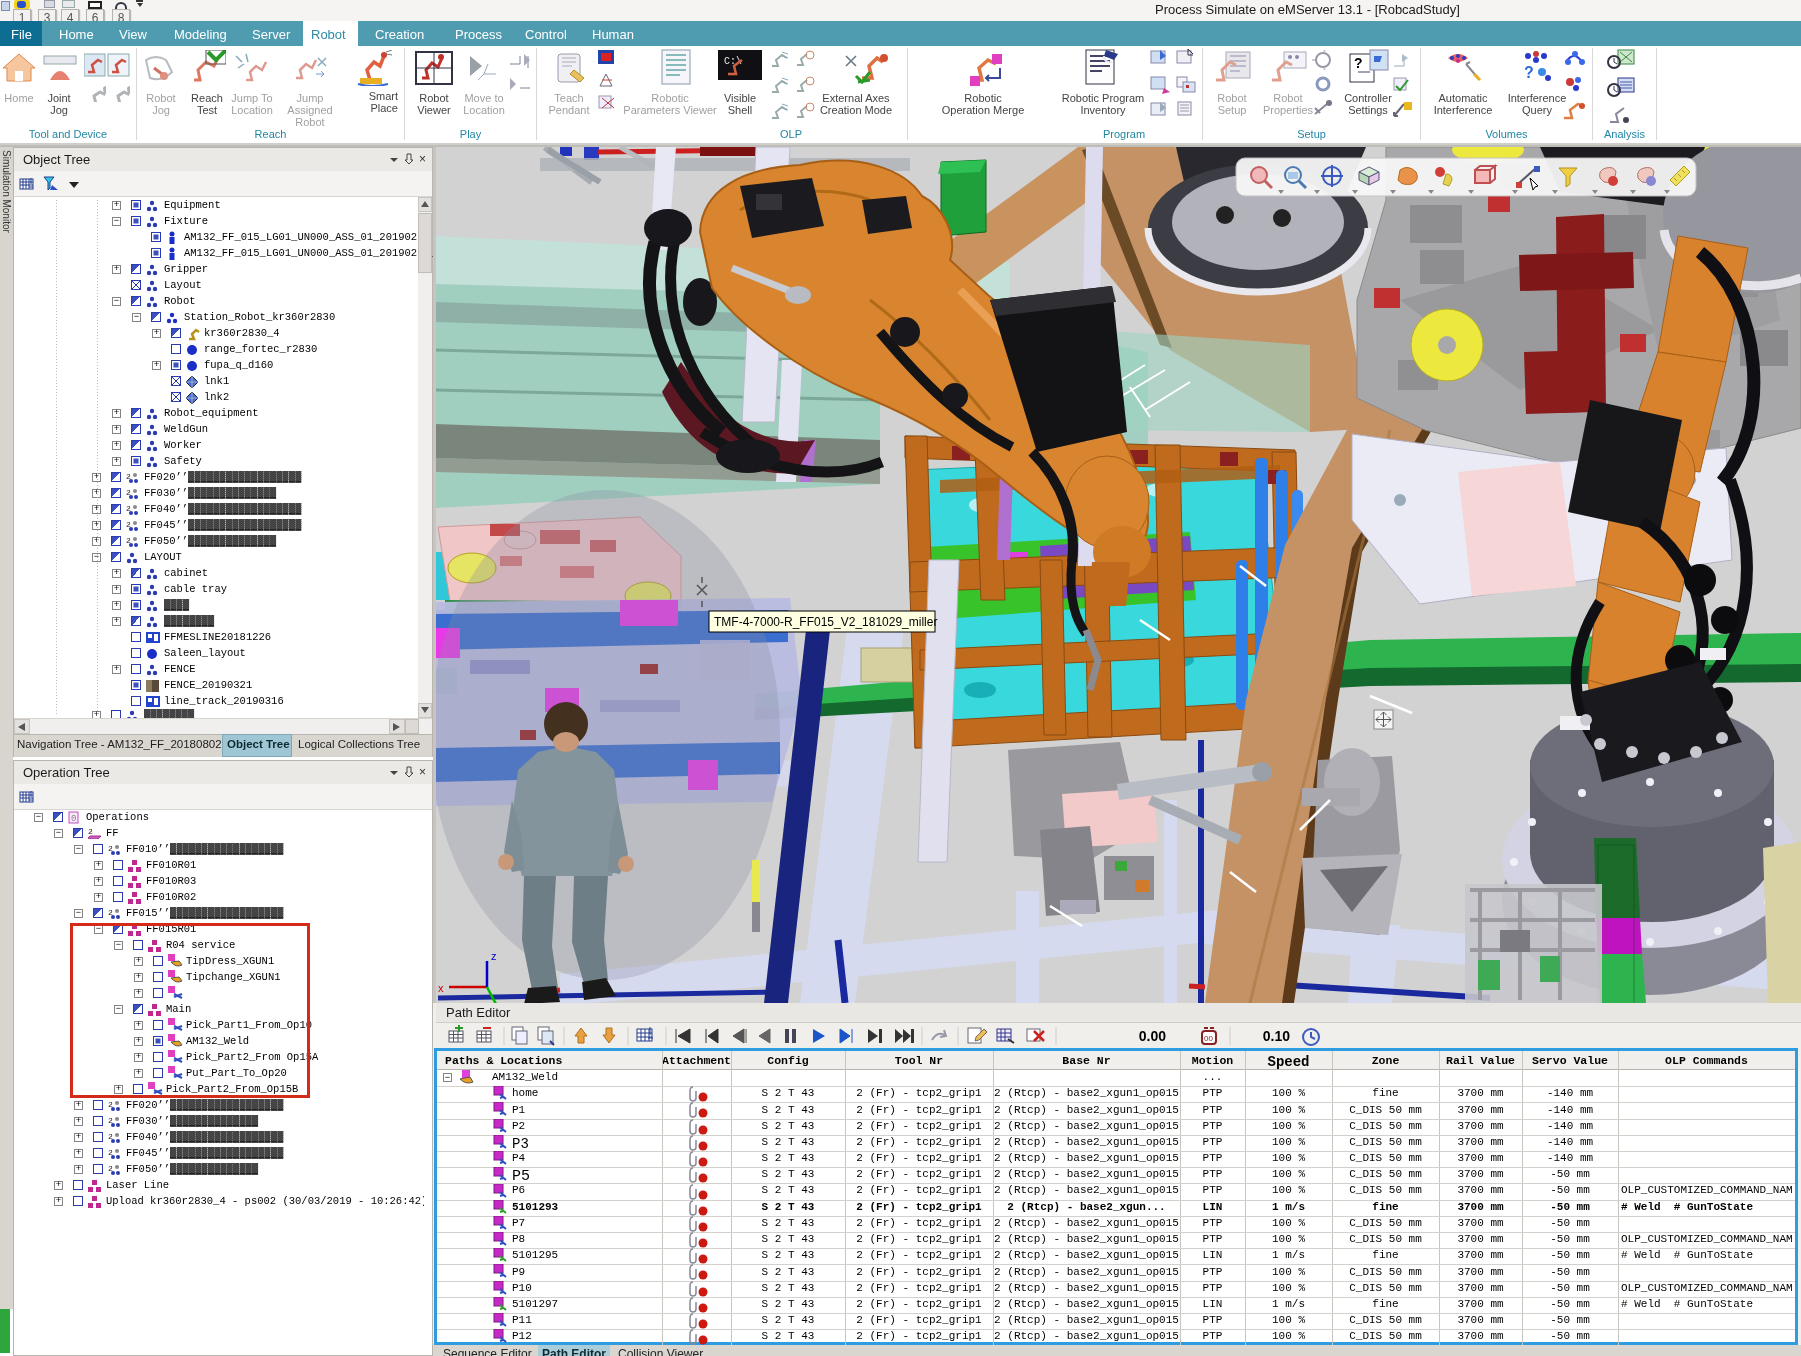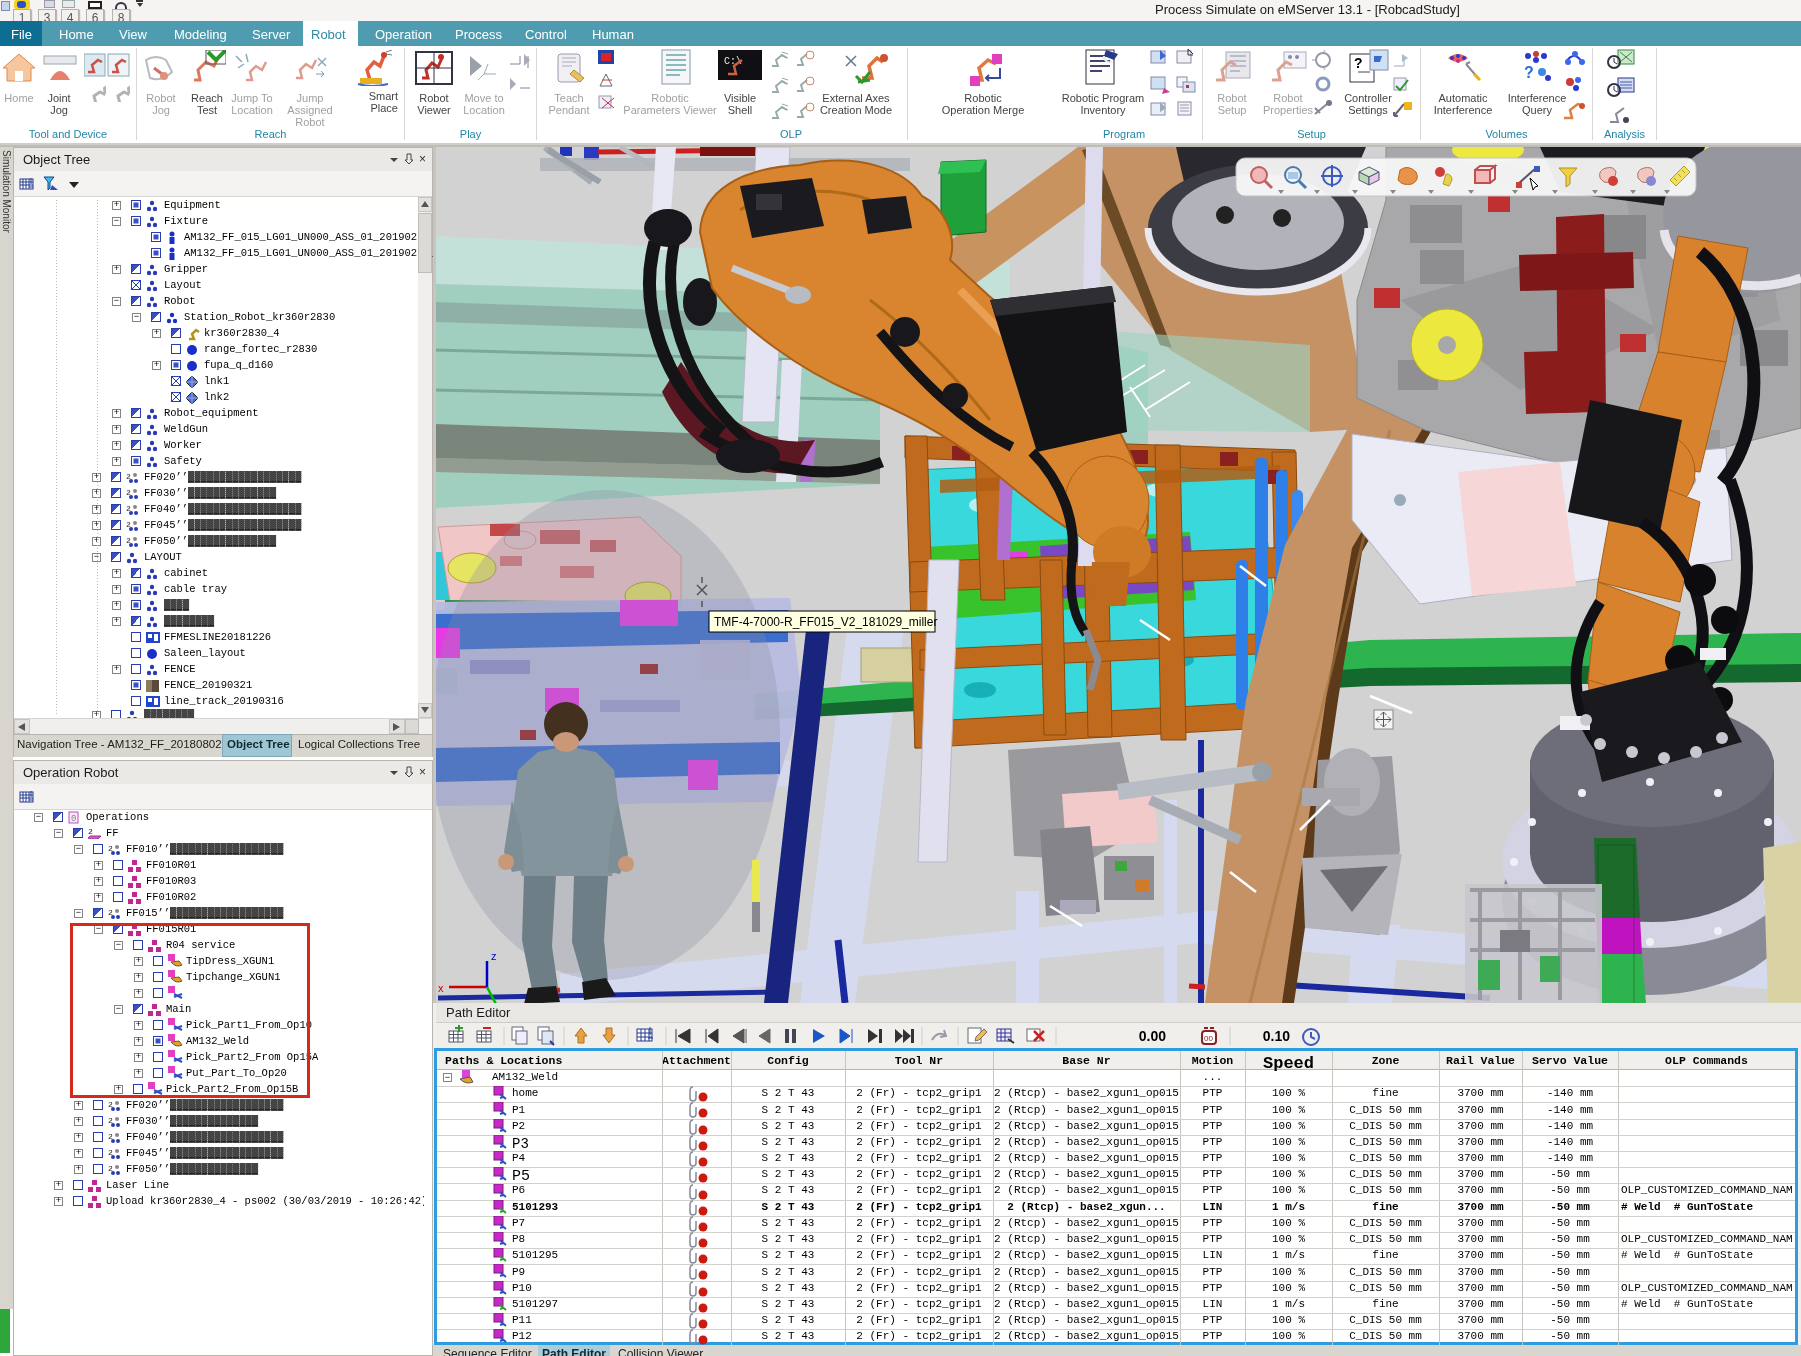--- a/index.html
+++ b/index.html
@@ -36,21 +36,21 @@
 <div class="abs" style="left:112px;top:9px;width:18px;height:17px;background:#f2f1ef;border:1px solid #b5b2ac;box-shadow:1px 1px 1px rgba(0,0,0,.25);font-size:12px;color:#555;text-align:center;line-height:16px;">8</div>
 <div class="abs" style="left:0;top:21px;width:1801px;height:25px;background:#4f9cb0;"></div>
 <div class="abs" style="left:0;top:21px;width:42px;height:25px;background:#0e6d92;"></div>
 <div class="abs tab" style="left:11px;top:27px;">File</div>
 <div class="abs" style="left:303px;top:21px;width:55px;height:25px;background:#ffffff;"></div>
 <div class="abs" style="left:59px;top:27px;font-size:13px;color:#ffffff;">Home</div>
 <div class="abs" style="left:119px;top:27px;font-size:13px;color:#ffffff;">View</div>
 <div class="abs" style="left:174px;top:27px;font-size:13px;color:#ffffff;">Modeling</div>
 <div class="abs" style="left:252px;top:27px;font-size:13px;color:#ffffff;">Server</div>
 <div class="abs" style="left:311px;top:27px;font-size:13px;color:#2f8ca3;">Robot</div>
-<div class="abs" style="left:375px;top:27px;font-size:13px;color:#ffffff;">Operation</div>
+<div class="abs" style="left:375px;top:27px;font-size:13px;color:#ffffff;">Creation</div>
 <div class="abs" style="left:455px;top:27px;font-size:13px;color:#ffffff;">Process</div>
 <div class="abs" style="left:525px;top:27px;font-size:13px;color:#ffffff;">Control</div>
 <div class="abs" style="left:592px;top:27px;font-size:13px;color:#ffffff;">Human</div>
 <div class="abs" style="left:0;top:46px;width:1801px;height:97px;background:#ffffff;"></div>
 <div class="abs" style="left:0;top:143px;width:1801px;height:2px;background:#d0cec9;"></div>
 <div class="sep" style="left:136px;"></div>
 <div class="sep" style="left:404px;"></div>
 <div class="sep" style="left:536px;"></div>
 <div class="sep" style="left:907px;"></div>
 <div class="sep" style="left:1202px;"></div>
@@ -701,21 +701,21 @@
 <svg class="abs" style="left:393px;top:723px;" width="7" height="8">
     <path d="M0 0 L0 8 L7 4 Z" fill="#555"></path>
   </svg>
 <div class="abs" style="left:405px;top:719px;width:14px;height:15px;background:#dddad5;border:1px solid #c0bdb8;"></div>
 <div class="abs" style="left:14px;top:734px;width:418px;height:23px;background:#d9d6d0;border-top:1px solid #b8b5b0;"></div>
 <div class="abs" style="left:17px;top:738px;font-size:11.5px;color:#222;">Navigation Tree - AM132_FF_20180802</div>
 <div class="abs" style="left:222px;top:734px;width:70px;height:23px;background:#9ec6d4;border:1px solid #7fa8b8;"></div>
 <div class="abs" style="left:227px;top:738px;font-size:11.5px;color:#102a30;font-weight:bold;">Object Tree</div>
 <div class="abs" style="left:298px;top:738px;font-size:11.5px;color:#222;">Logical Collections Tree</div>
 <div class="abs" style="left:13px;top:760px;width:420px;height:596px;background:#fff;border:1px solid #b8b5b0;"></div>
-<div class="abs hdr" style="left:14px;top:761px;width:418px;height:23px;line-height:23px;background:#ebe9e5;"><span style="margin-left:9px;">Operation Robot</span></div>
+<div class="abs hdr" style="left:14px;top:761px;width:418px;height:23px;line-height:23px;background:#ebe9e5;"><span style="margin-left:9px;">Operation Tree</span></div>
 <svg class="abs" style="left:388px;top:768px;" width="12" height="10">
     <path d="M2 3 l4 4 l4 -4" fill="#444"></path>
   </svg>
 <svg class="abs" style="left:404px;top:766px;" width="10" height="12">
     <path d="M3 1 h4 v6 h2 l-4 4 l-4 -4 h2 Z" fill="none" stroke="#444"></path>
   </svg>
 <div class="abs" style="left:419px;top:765px;font-size:12px;color:#333;">×</div>
 <div class="abs" style="left:14px;top:784px;width:418px;height:26px;background:#f4f3f1;border-bottom:1px solid #d8d5d0;"></div>
 <svg class="abs" style="left:19px;top:789px;" width="18" height="16">
     <rect x="1" y="3" width="13" height="10" fill="#fff" stroke="#223a8c"></rect>
@@ -1408,21 +1408,21 @@
     </g>
   </svg>
 <div class="abs" style="left:434px;top:1048px;width:1364px;height:297px;border:3px solid #2e9ce0;background:#fff;"></div>
 <div class="abs" style="left:437px;top:1051px;width:1358px;height:19px;background:#f0efeb;border-bottom:1px solid #b8b5b0;"></div>
 <div class="abs mono" style="left:445px;top:1054px;font-size:11.5px;font-weight:bold;color:#000;">Paths &amp; Locations</div>
 <div class="abs mono" style="left:662px;top:1054px;width:69px;text-align:center;font-size:11.5px;font-weight:bold;color:#000;">Attachment</div>
 <div class="abs mono" style="left:731px;top:1054px;width:114px;text-align:center;font-size:11.5px;font-weight:bold;color:#000;">Config</div>
 <div class="abs mono" style="left:845px;top:1054px;width:148px;text-align:center;font-size:11.5px;font-weight:bold;color:#000;">Tool Nr</div>
 <div class="abs mono" style="left:993px;top:1054px;width:187px;text-align:center;font-size:11.5px;font-weight:bold;color:#000;">Base Nr</div>
 <div class="abs mono" style="left:1180px;top:1054px;width:65px;text-align:center;font-size:11.5px;font-weight:bold;color:#000;">Motion</div>
-<div class="abs mono" style="left:1245px;top:1054px;width:87px;text-align:center;font-size:17px;font-weight:bold;color:#000;">Speed</div>
+<div class="abs mono" style="left:1245px;top:1054px;width:87px;text-align:center;font-size:14px;font-weight:bold;color:#000;">Speed</div>
 <div class="abs mono" style="left:1332px;top:1054px;width:107px;text-align:center;font-size:11.5px;font-weight:bold;color:#000;">Zone</div>
 <div class="abs mono" style="left:1439px;top:1054px;width:83px;text-align:center;font-size:11.5px;font-weight:bold;color:#000;">Rail Value</div>
 <div class="abs mono" style="left:1522px;top:1054px;width:96px;text-align:center;font-size:11.5px;font-weight:bold;color:#000;">Servo Value</div>
 <div class="abs mono" style="left:1618px;top:1054px;width:177px;text-align:center;font-size:11.5px;font-weight:bold;color:#000;">OLP Commands</div>
 <div class="abs" style="left:662px;top:1051px;width:1px;height:295px;background:#c8c5c0;"></div>
 <div class="abs" style="left:731px;top:1051px;width:1px;height:295px;background:#c8c5c0;"></div>
 <div class="abs" style="left:845px;top:1051px;width:1px;height:295px;background:#c8c5c0;"></div>
 <div class="abs" style="left:993px;top:1051px;width:1px;height:295px;background:#c8c5c0;"></div>
 <div class="abs" style="left:1180px;top:1051px;width:1px;height:295px;background:#c8c5c0;"></div>
 <div class="abs" style="left:1245px;top:1051px;width:1px;height:295px;background:#c8c5c0;"></div>

